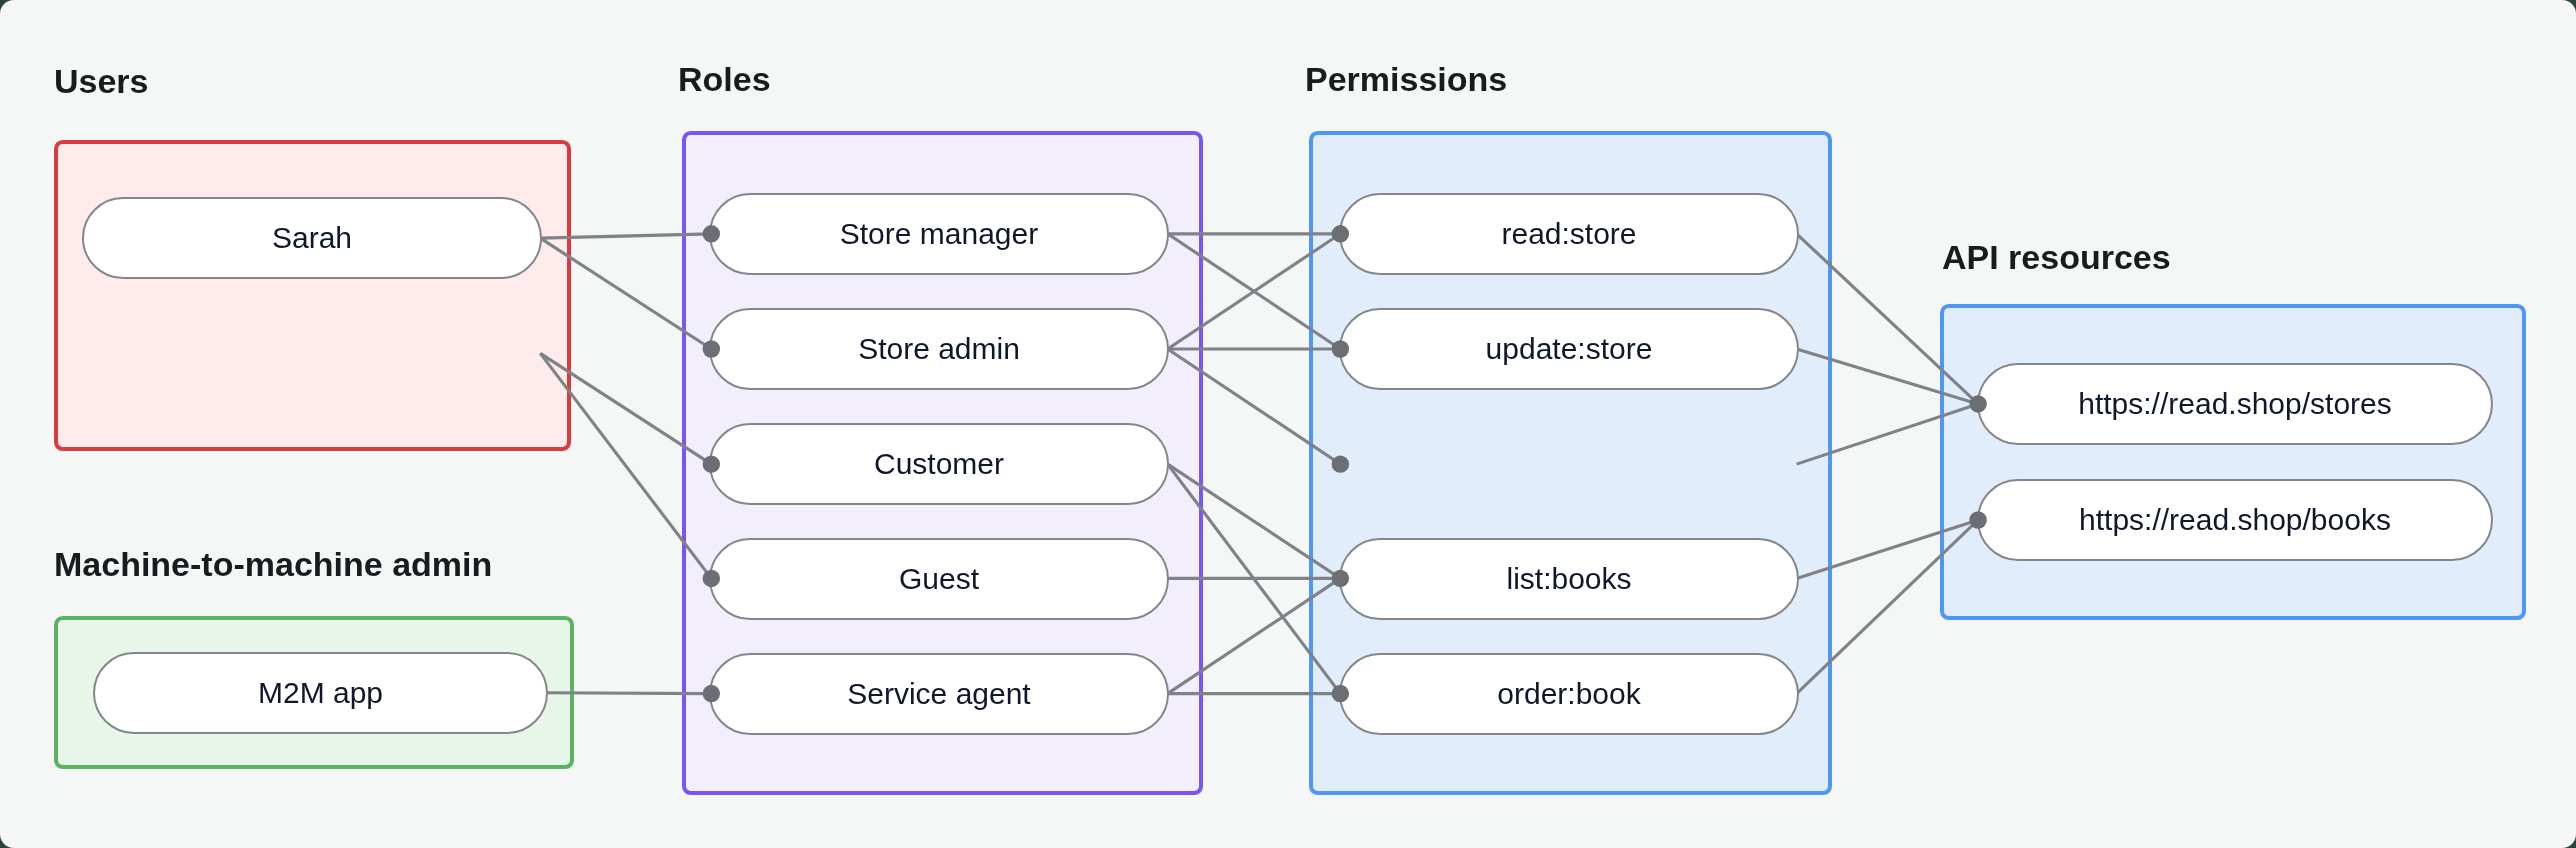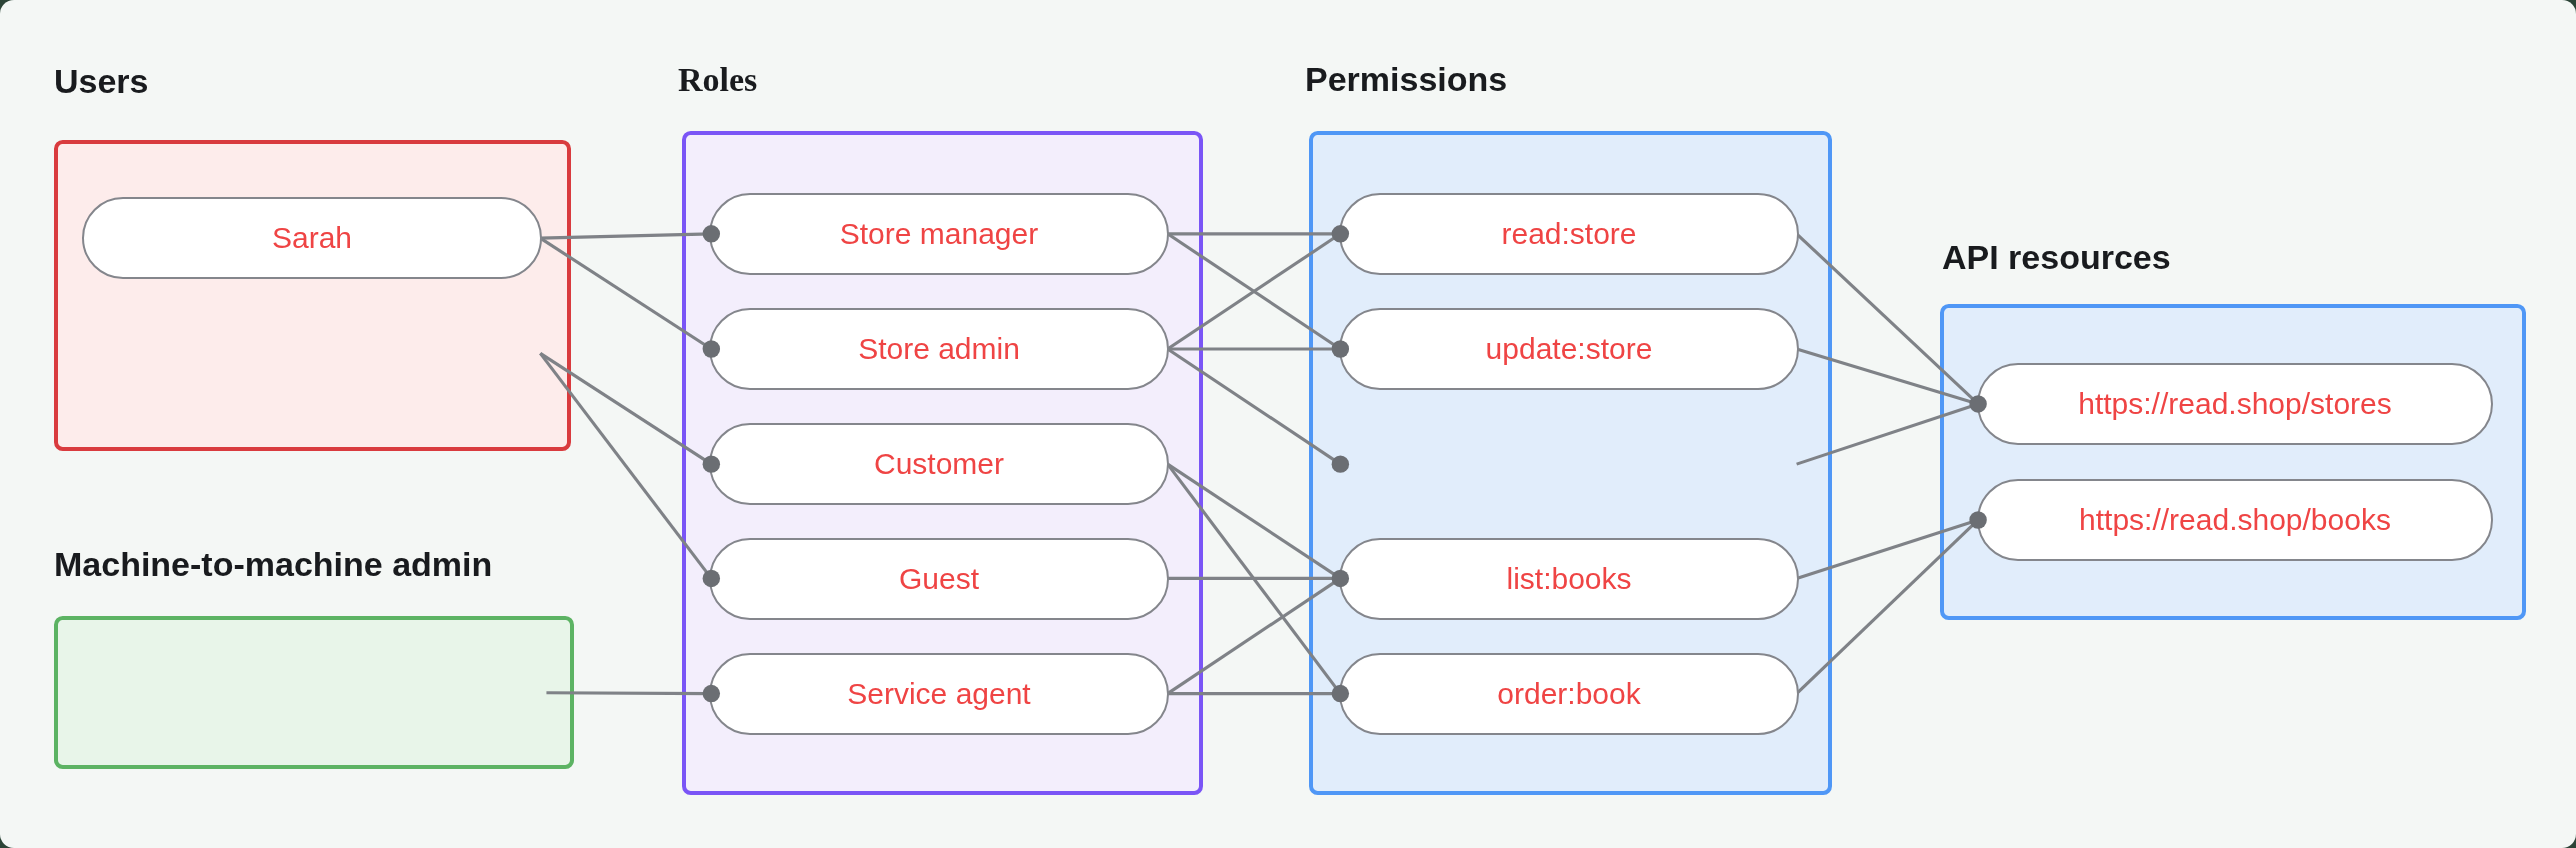--- a/index.html
+++ b/index.html
@@ -21,29 +21,29 @@
   #box-roles{left:682px;top:131px;width:521px;height:664px;border-color:#7a55f6;background:#f3eefc;}
   #box-permissions{left:1309px;top:131px;width:523px;height:664px;border-color:#4f97f6;background:#e1edfb;}
   #box-api{left:1940px;top:304px;width:586px;height:316px;border-color:#4f97f6;background:#e1edfb;}
 
   .group-label{
     position:absolute;z-index:3;
     font-size:34px;font-weight:600;color:#191b1e;line-height:1.1;white-space:nowrap;
   }
   #label-users{left:54px;top:63px;}
   #label-m2m{left:54px;top:546px;}
-  #label-roles{left:678px;top:61px;font-family:Liberation Serif, serif;}
+  #label-roles{left:678px;top:61px;}
   #label-permissions{left:1305px;top:61px;}
   #label-api{left:1942px;top:227px;margin-top:12px;}
 
   .node{
     position:absolute;box-sizing:border-box;z-index:3;
     background:#ffffff;border:2.6px solid #84868c;border-radius:872px;
     display:flex;align-items:center;justify-content:center;
-    font-size:30px;color:#ef4444;white-space:nowrap;
+    font-size:30px;color:#0f172a;white-space:nowrap;
   }
   #node-sarah{left:82px;top:197px;width:460px;height:82px;}
   #node-john{left:82px;top:312px;width:460px;height:82px;}
   #node-m2m-app{left:93px;top:652px;width:455px;height:82px;}
   #node-store-manager{left:709px;top:193px;width:460px;height:82px;}
   #node-store-admin{left:709px;top:308px;width:460px;height:82px;}
   #node-customer{left:709px;top:423px;width:460px;height:82px;}
   #node-guest{left:709px;top:538px;width:460px;height:82px;}
   #node-service-agent{left:709px;top:653px;width:460px;height:82px;}
   #node-read-store{left:1339px;top:193px;width:460px;height:82px;}
@@ -92,20 +92,21 @@
       <line x1="2059" y1="795" x2="2267" y2="596" stroke="#7f8287" stroke-width="3.6"></line>
     </svg>
 
   <div class="group-label" id="label-users">Users</div>
   <div class="group-label" id="label-m2m">Machine-to-machine admin</div>
   <div class="group-label" id="label-roles">Roles</div>
   <div class="group-label" id="label-permissions">Permissions</div>
   <div class="group-label" id="label-api">API resources</div>
 
   <div class="node" id="node-sarah">Sarah</div>
+  <div class="node" id="node-m2m-app">M2M app</div>
   <div class="node" id="node-store-admin">Store admin</div>
   <div class="node" id="node-store-manager">Store manager</div>
   <div class="node" id="node-customer">Customer</div>
   <div class="node" id="node-guest">Guest</div>
   <div class="node" id="node-service-agent">Service agent</div>
   <div class="node" id="node-read-store">read:store</div>
   <div class="node" id="node-update-store">update:store</div>
   <div class="node" id="node-list-books">list:books</div>
   <div class="node" id="node-order-book">order:book</div>
   <div class="node" id="node-res-stores">https://read.shop/stores</div>

